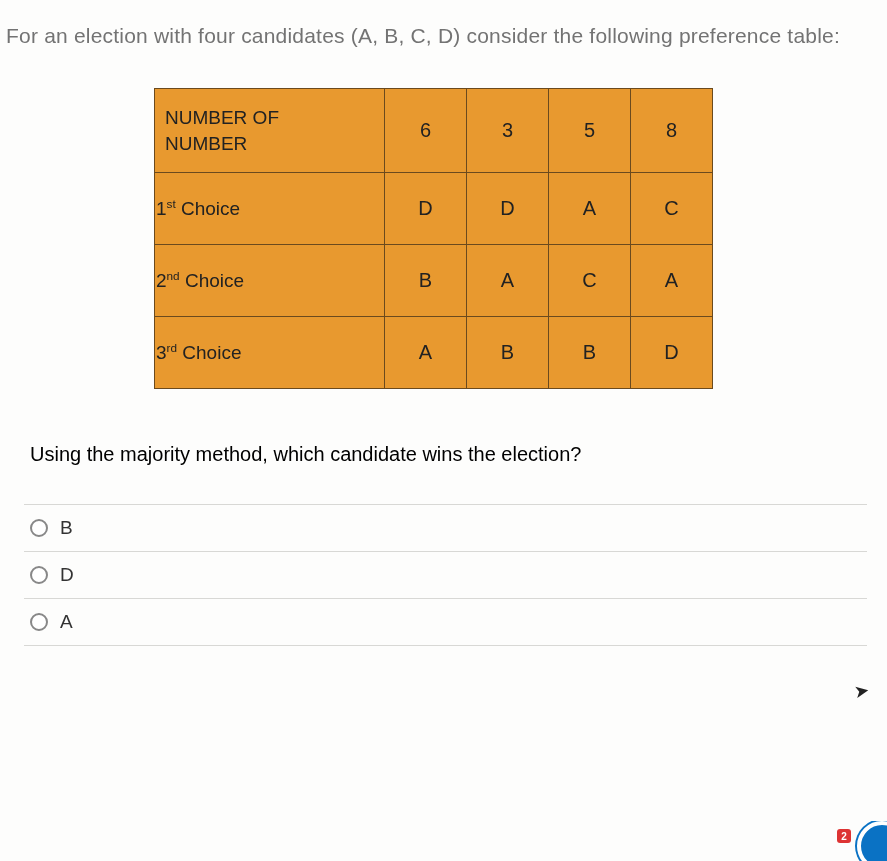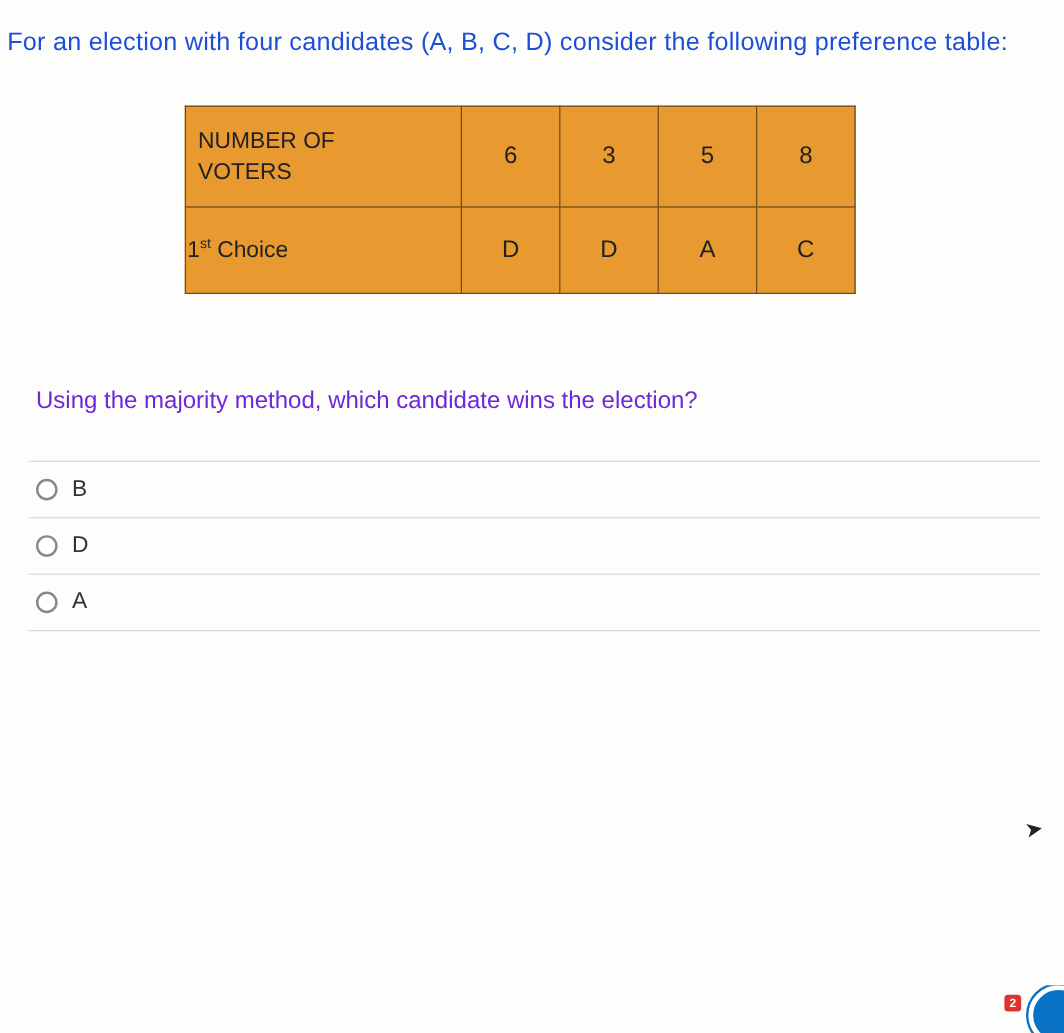--- a/index.html
+++ b/index.html
@@ -14,29 +14,29 @@
     position: relative;
   }
   .page {
     padding: 24px 20px 0 0;
     background: #fdfdfc;
     min-height: 100%;
     position: relative;
   }
   .question-text {
     font-size: 21px;
-    color: #1d4ed8;
+    color: #737373;
     margin: 0 0 40px 0;
     padding-left: 6px;
     letter-spacing: 0.2px;
   }
   .table-wrap {
     display: flex;
     justify-content: center;
-    margin-bottom: 78px;
+    margin-bottom: 54px;
   }
   table.pref {
     border-collapse: collapse;
     background: #e8992f;
   }
   table.pref td, table.pref th {
     border: 1.5px solid #6b4a1e;
     text-align: center;
     font-size: 20px;
     color: #222;
@@ -54,21 +54,21 @@
   table.pref .num-col { width: 82px; }
   table.pref .row-label {
     text-align: left;
     height: 72px;
     font-size: 19px;
   }
   table.pref tr.choice-row td { height: 72px; }
   sup { font-size: 0.62em; vertical-align: super; }
   .sub-question {
     font-size: 20px;
-    color: #6d28d9;
+    color: #000000;
     padding-left: 30px;
     margin-bottom: 38px;
   }
   .options {
     padding-left: 24px;
   }
   .option-row {
     border-top: 1px solid #d8d8d5;
     padding: 12px 0 12px 6px;
     display: flex;
@@ -136,33 +136,47 @@
 <div class="page">
 
   <p class="question-text">For an election with four candidates (A, B, C, D) consider the following preference table:</p>
 
   <div class="table-wrap">
     <table class="pref">
       <tbody>
           <tr>
         <td class="hdr">
           <span>NUMBER OF</span><br>
-          <span>VOTERS</span>
+          <span>NUMBER</span>
         </td>
         <td class="num-col">6</td>
         <td class="num-col">3</td>
         <td class="num-col">5</td>
         <td class="num-col">8</td>
       </tr>
       <tr class="choice-row">
         <td class="row-label"><span>1</span><sup>st</sup><span> Choice</span></td>
         <td>D</td>
         <td>D</td>
         <td>A</td>
         <td>C</td>
+      </tr>
+      <tr class="choice-row">
+        <td class="row-label"><span>2</span><sup>nd</sup><span> Choice</span></td>
+        <td>B</td>
+        <td>A</td>
+        <td>C</td>
+        <td>A</td>
+      </tr>
+      <tr class="choice-row">
+        <td class="row-label"><span>3</span><sup>rd</sup><span> Choice</span></td>
+        <td>A</td>
+        <td>B</td>
+        <td>B</td>
+        <td>D</td>
       </tr>
     </tbody>
       </table>
   </div>
 
   <div class="sub-question">Using the majority method, which candidate wins the election?</div>
 
   <span class="cursor">➤</span>
 
   <div class="options">

